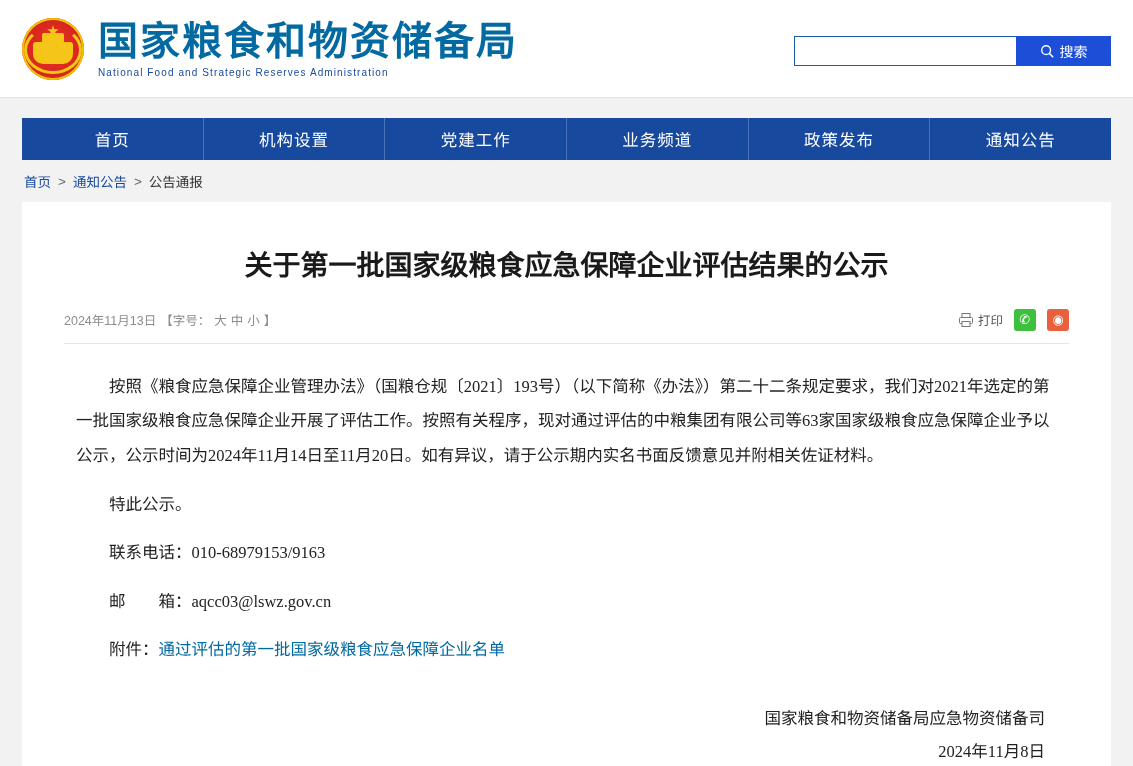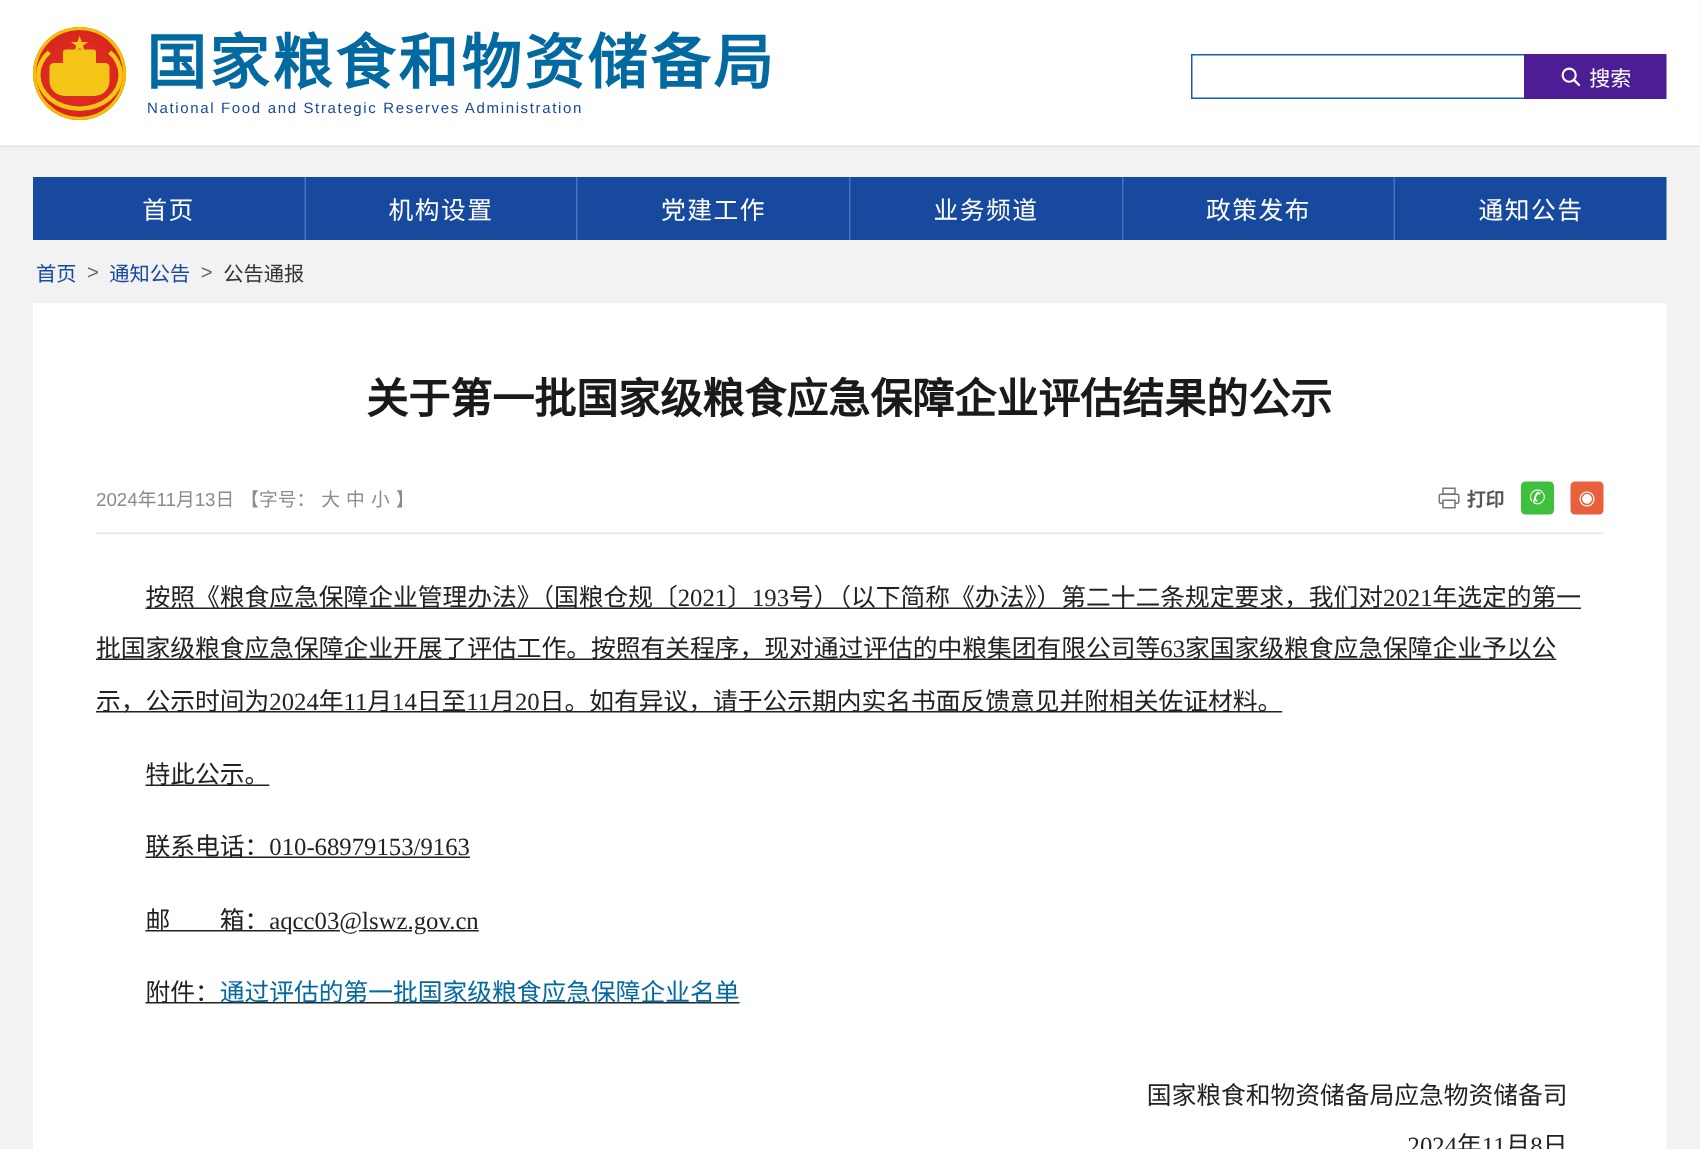--- a/index.html
+++ b/index.html
@@ -99,21 +99,21 @@
     border-right: none;
     outline: none;
     padding: 0 8px;
     font-size: 13px;
     color: #333;
     background: #fff;
   }
   .search-btn {
     width: 95px;
     height: 30px;
-    background: #4c1d95;
+    background: #1d4ed8;
     color: #fff;
     border: none;
     font-size: 14px;
     cursor: pointer;
     display: flex;
     align-items: center;
     justify-content: center;
     gap: 6px;
     font-family: "Liberation Sans", sans-serif;
   }
@@ -166,41 +166,40 @@
   .doc-title {
     text-align: center;
     font-family: Liberation Sans, sans-serif;
     font-size: 28px;
     font-weight: bold;
     color: #1a1a1a;
     line-height: 1.45;
     padding: 0 30px 6px;
   }
   .meta-row {
-    margin-top: 28px;
+    margin-top: 16px;
     border-bottom: 1px solid #e6e6e6;
     padding-bottom: 12px;
     display: flex;
     align-items: center;
     justify-content: space-between;
   }
   .meta-left {
     font-size: 12.5px;
     color: #8c8c8c;
     display: flex;
     align-items: center;
     gap: 2px;
   }
   .font-size-ctl { color: #8c8c8c; }
   .font-size-ctl span { cursor: pointer; padding: 0 2px; }
   .meta-right {
     display: flex;
     align-items: center;
     gap: 11px;
-    font-weight: bold;
   }
   .print-link {
     display: flex;
     align-items: center;
     gap: 4px;
     font-size: 12.5px;
     color: #555;
     cursor: pointer;
   }
   .share-icon {
@@ -216,21 +215,21 @@
   .share-wechat { background: #3ec03e; }
   .share-weibo { background: #e8603c; }
 
   .body-text {
     margin-top: 26px;
     font-family: "Liberation Serif", "DejaVu Serif", serif;
     font-size: 16.5px;
     color: #222;
     line-height: 2.1;
   }
-  .body-text p { margin: 0 0 14px; text-decoration: underline; }
+  .body-text p { margin: 0 12px 14px; }
   .indent { text-indent: 2em; }
   .contact-line { margin: 0 0 4px; }
   .attach-line { margin-top: 18px; }
   .attach-link {
     color: #0369a1;
     text-decoration: none;
     cursor: pointer;
   }
   .signature {
     margin-top: 34px;

